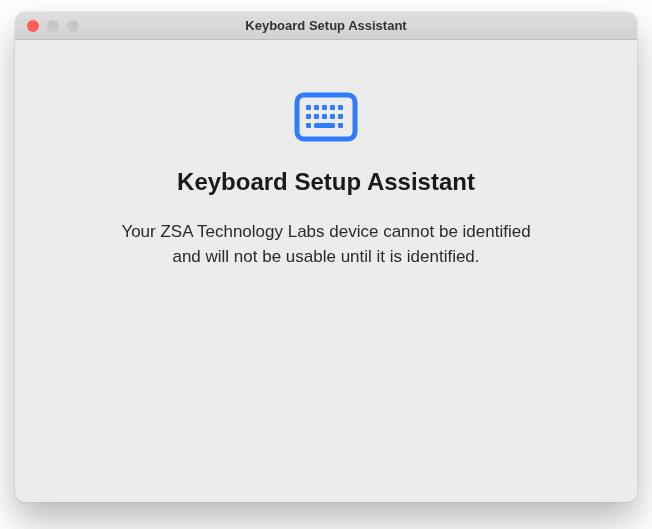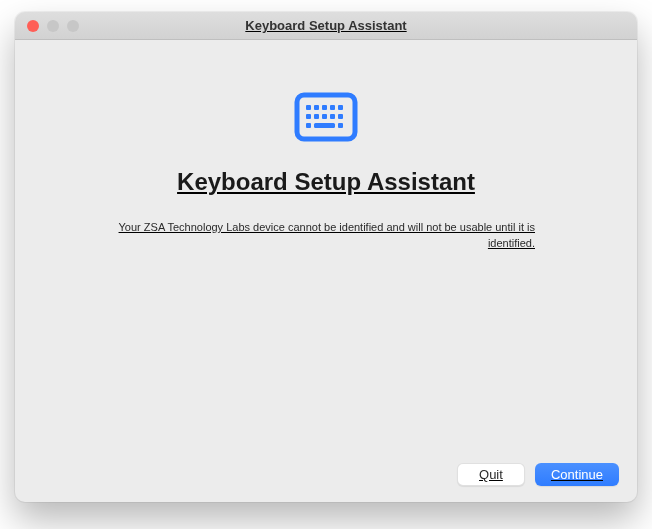--- a/index.html
+++ b/index.html
@@ -19,21 +19,20 @@
       height: 490px;
       background: #ececec;
       border-radius: 10px;
       box-shadow: 0 18px 36px rgba(0,0,0,0.28), 0 0 0 1px rgba(0,0,0,0.05);
       position: absolute;
       top: 12px;
       left: 15px;
       overflow: hidden;
       display: flex;
       flex-direction: column;
-      text-decoration: underline;
     }
     .titlebar {
       height: 28px;
       background: linear-gradient(to bottom, #dedede, #d2d2d2);
       border-bottom: 1px solid #bfbfbf;
       display: flex;
       align-items: center;
       position: relative;
     }
     .traffic-lights {
@@ -70,24 +69,24 @@
     }
     .heading {
       font-size: 24px;
       font-weight: 700;
       color: #1a1a1a;
       margin-bottom: 24px;
       text-align: center;
     }
     .body-text {
       width: 418px;
-      font-size: 11px;
+      font-size: 17px;
       line-height: 1.45;
       color: #2a2a2a;
-      text-align: right;
+      text-align: center;
     }
     .body-text p {
       margin-bottom: 14px;
     }
     .footer {
       display: flex;
       justify-content: flex-end;
       gap: 10px;
       padding: 16px 18px 16px;
     }
@@ -149,18 +148,14 @@
       </svg>
     </div>
 
     <div class="heading">Keyboard Setup Assistant</div>
 
     <div class="body-text">
       <p>Your ZSA Technology Labs device cannot be identified and will not be usable until it is identified.</p>
     </div>
   </div>
 
-  <div class="footer">
-    <button class="btn btn-secondary">Quit</button>
-    <button class="btn btn-primary">Continue</button>
-  </div>
 
 </div>
 
 </body></html>

